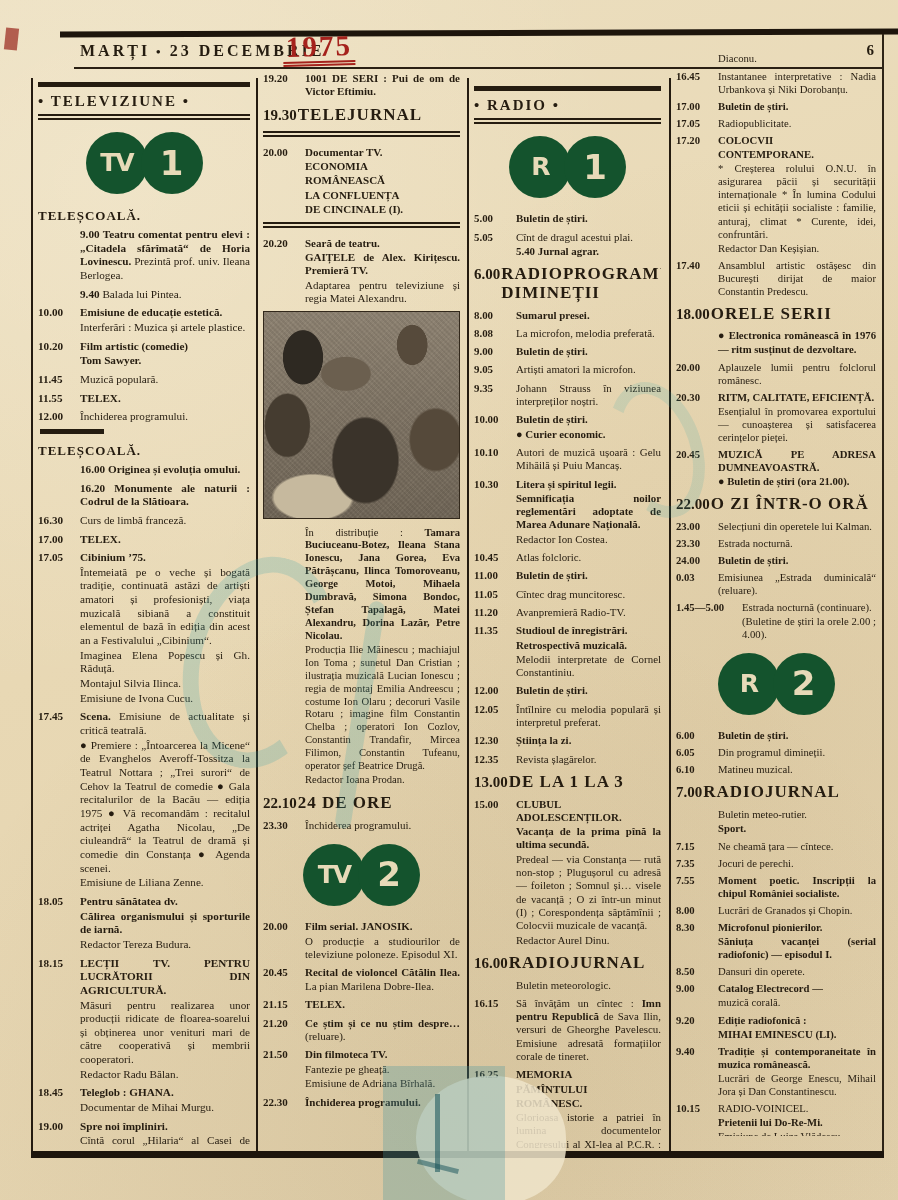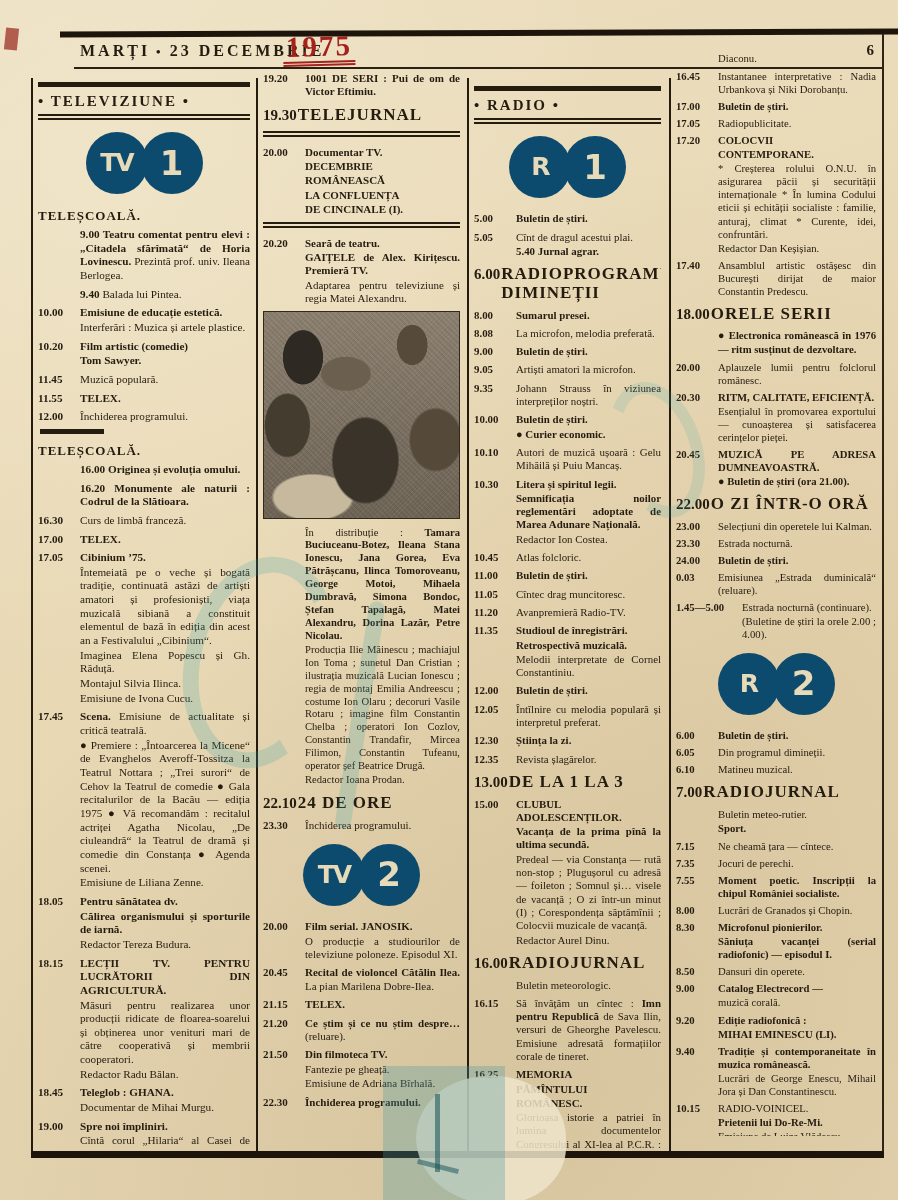--- a/index.html
+++ b/index.html
@@ -43,21 +43,21 @@
   #col3{left:474px;width:187px;top:86px;height:1062px;font-size:10.9px;}
   #col4{left:676px;width:200px;top:52px;height:1084px;font-size:10.7px;}
   
   .sechead{
     text-align:left;font-weight:bold;font-size:15px;letter-spacing:2px;
     padding:5px 0 4px;border-top:5px solid var(--ink);border-bottom:6px double var(--ink);
     margin-bottom:8px;white-space:nowrap;
   }
   .logo{display:flex;justify-content:center;margin:12px 0 14px;}
   .circ{
-    width:62px;height:62px;border-radius:50%;background:#0c4a6e;color:#e7dab8;
+    width:62px;height:62px;border-radius:50%;background:#14532d;color:#e7dab8;
     display:flex;align-items:center;justify-content:center;font-weight:bold;
     font-family:"DejaVu Sans","Liberation Sans",sans-serif;
   }
   .circ.first{font-size:25px;letter-spacing:-2px;}
   .circ.second{font-size:34px;margin-left:-7px;}
   .heading{font-weight:bold;font-size:13px;letter-spacing:1px;margin:4px 0 4px;}
   .entry{display:flex;gap:6px;margin:0 0 5px;}
   #col4 .entry{margin-bottom:4px;}
   .time{font-weight:bold;min-width:36px;white-space:nowrap;}
   .entry.wide .time{min-width:60px;}
@@ -187,21 +187,21 @@
       <span class="time">19.20</span>
       <div class="ebody"><span class="pt b">1001 DE SERI : Pui de om de Victor Eftimiu.</span> </div>
     </div>
     <div class="big">
       <span class="btime">19.30</span>
       <span class="btext">TELEJURNAL</span>
     </div>
     <div class="hr-double"></div>
     <div class="entry">
       <span class="time">20.00</span>
-      <div class="ebody"><span class="pt b">Documentar TV.</span> <span class="pt b blk">DECEMBRIE</span><span class="pt b blk">ROMÂNEASCĂ</span><span class="pt b blk">LA CONFLUENȚA</span><span class="pt b blk">DE CINCINALE (I).</span></div>
+      <div class="ebody"><span class="pt b">Documentar TV.</span> <span class="pt b blk">ECONOMIA</span><span class="pt b blk">ROMÂNEASCĂ</span><span class="pt b blk">LA CONFLUENȚA</span><span class="pt b blk">DE CINCINALE (I).</span></div>
     </div>
     <div class="hr-double"></div>
     <div class="entry">
       <span class="time">20.20</span>
       <div class="ebody"><span class="pt b">Seară de teatru.</span> <span class="pt b blk">GAIȚELE de Alex. Kirițescu. Premieră TV.</span><span class="pt blk">Adaptarea pentru televiziune și regia Matei Alexandru.</span></div>
     </div>
     <div class="photo"></div>
     <div class="para ind cast"><span class="pt">În distribuție : </span> <span class="pt b">Tamara Buciuceanu-Botez, Ileana Stana Ionescu, Jana Gorea, Eva Pătrășcanu, Ilinca Tomoroveanu, George Motoi, Mihaela Dumbravă, Simona Bondoc, Ștefan Tapalagă, Matei Alexandru, Dorina Lazăr, Petre Nicolau.</span> <span class="pt blk">Producția Ilie Măinescu ; machiajul Ion Toma ; sunetul Dan Cristian ; ilustrația muzicală Lucian Ionescu ; regia de montaj Emilia Andreescu ; costume Ion Olaru ; decoruri Vasile Rotaru ; imagine film Constantin Chelba ; operatori Ion Cozlov, Constantin Trandafir, Mircea Filimon, Constantin Tufeanu, operator șef Beatrice Drugă.</span><span class="pt blk">Redactor Ioana Prodan.</span></div>
     <div class="big">
       <span class="btime">22.10</span>

